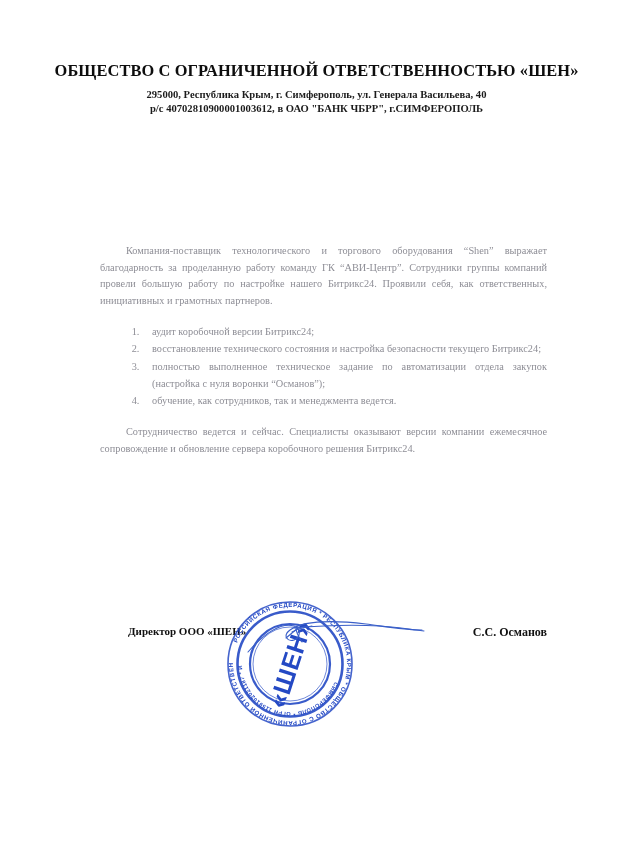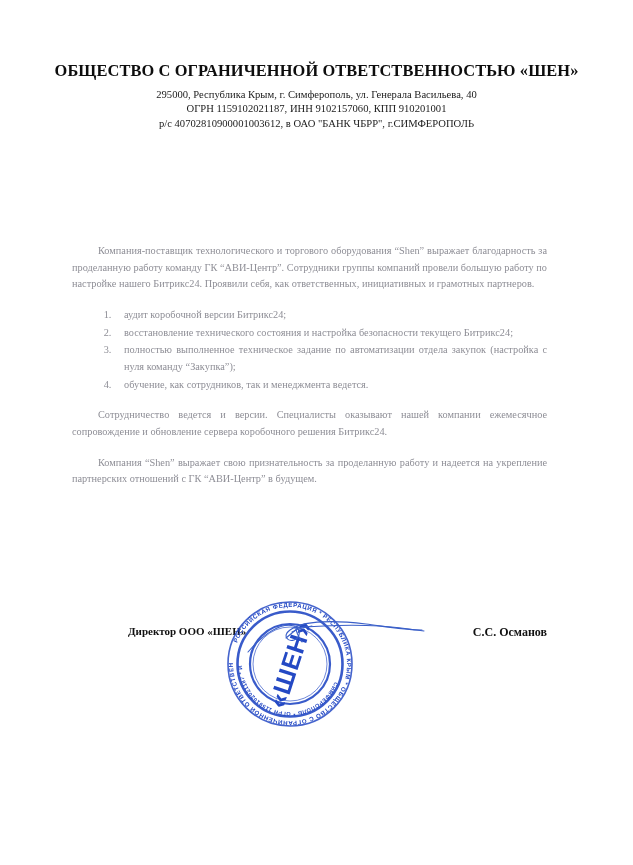--- a/index.html
+++ b/index.html
@@ -38,26 +38,26 @@
     color: #0d0d0d;
     line-height: 1.15;
     white-space: nowrap;
   }
   .requisites {
     margin-top: 7px;
     font-size: 10.6px;
     line-height: 1.38;
     color: #1b1b1b;
   }
-  .requisites div { white-space: nowrap; }
+  .requisites div { white-space: nowrap; font-weight: bold; }
 
   
   .body-copy {
     position: absolute;
-    left: 72px;
+    left: 100px;
     right: 86px;
     top: 243px;
     font-size: 10.3px;
     line-height: 1.62;
     color: #8e8e96;
     text-align: justify;
   }
   .para {
     margin: 0 0 14px 0;
     text-indent: 26px;
@@ -126,40 +126,38 @@
 </style>
 </head>
 <body>
 
 <div class="page">
 
   <div class="letterhead">
     <div class="company-title">ОБЩЕСТВО С ОГРАНИЧЕННОЙ ОТВЕТСТВЕННОСТЬЮ «ШЕН»</div>
     <div class="requisites">
       <div>295000, Республика Крым, г. Симферополь, ул. Генерала Васильева, 40</div>
-      <div>ОГРН 1159102021187, ИНН 9102157060, КПП 910201001</div>
       <div>р/с 40702810900001003612, в ОАО "БАНК ЧБРР", г.СИМФЕРОПОЛЬ</div>
     </div>
   </div>
 
   <div class="body-copy">
 
     <p class="para">Компания-поставщик технологического и торгового оборудования “Shen” выражает благодарность за проделанную работу команду ГК “АВИ-Центр”. Сотрудники группы компаний провели большую работу по настройке нашего Битрикс24. Проявили себя, как ответственных, инициативных и грамотных партнеров.</p>
 
 
     <ol class="tasks">
       <li>аудит коробочной версии Битрикс24;</li>
       <li>восстановление технического состояния и настройка безопасности текущего Битрикс24;</li>
-      <li>полностью выполненное техническое задание по автоматизации отдела закупок (настройка с нуля команду “Закупка”);</li>
+      <li>полностью выполненное техническое задание по автоматизации отдела закупок (настройка с нуля воронки “Османов”);</li>
       <li>обучение, как сотрудников, так и менеджмента ведется.</li>
     </ol>
 
-    <p class="para">Сотрудничество ведется и версии. Специалисты оказывают нашей компании ежемесячное сопровождение и обновление сервера коробочного решения Битрикс24.</p>
-
-    <p class="para">Компания “Shen” выражает свою признательность за проделанную работу и надеется на укрепление партнерских отношений с ГК “АВИ-Центр” в будущем.</p>
+    <p class="para">Сотрудничество ведется и сейчас. Специалисты оказывают версии компании ежемесячное сопровождение и обновление сервера коробочного решения Битрикс24.</p>
+
   </div>
 
   <div class="signature-row">
     <span class="sig-title">Директор ООО «ШЕН»</span>
     <span class="sig-name">С.С. Османов</span>
   </div>
 
   <div class="stamp">
     <svg viewBox="0 0 136 136" xmlns="http://www.w3.org/2000/svg">
       <defs>

